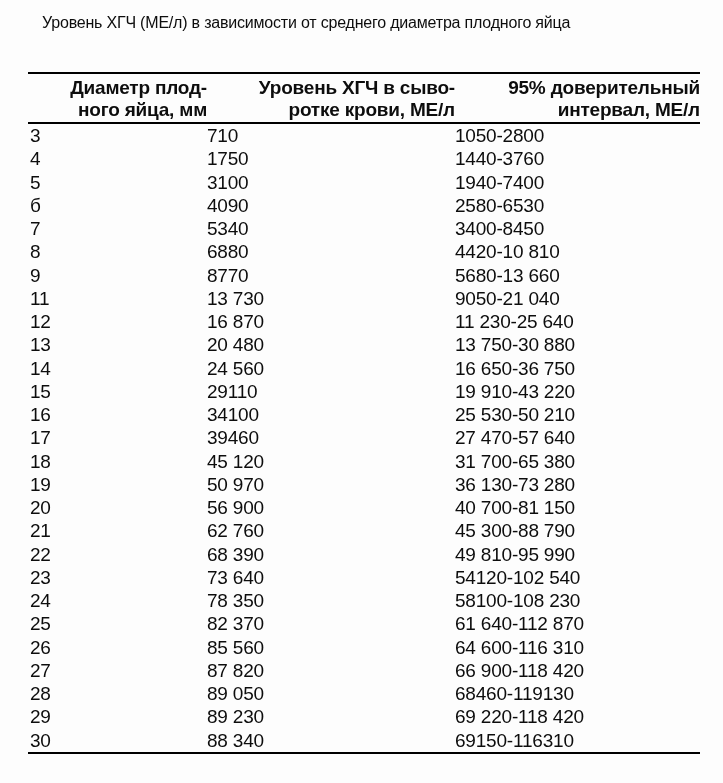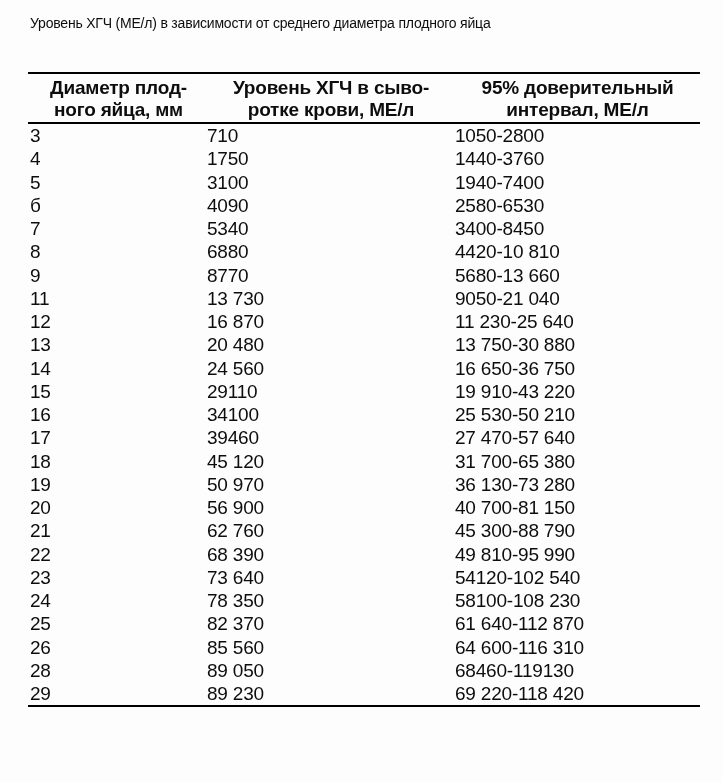--- a/index.html
+++ b/index.html
@@ -6,41 +6,41 @@
   html, body {
     width: 723px;
     height: 783px;
     background: #fdfdfd;
     font-family: "Liberation Sans", "DejaVu Sans", sans-serif;
     color: #0d0d0d;
     overflow: hidden;
   }
   .page { padding-top: 12px; }
   .title {
-    margin-left: 30px;
-    font-size: 14px;
+    margin-left: 42px;
+    font-size: 16px;
     line-height: 22px;
     letter-spacing: -0.2px;
     margin-bottom: 38px;
     white-space: nowrap;
   }
   table.hcg {
     margin-left: 28px;
     width: 672px;
     border-collapse: collapse;
     border-top: 2px solid #000;
     border-bottom: 2px solid #000;
     table-layout: fixed;
   }
   col.c1 { width: 179px; }
   col.c2 { width: 248px; }
   col.c3 { width: 245px; }
   thead th {
     border-bottom: 2px solid #000;
-    text-align: center;
+    text-align: right;
     vertical-align: top;
     font-weight: bold;
     font-size: 19px;
     line-height: 21.5px;
     letter-spacing: -0.2px;
     padding: 3px 0 2px 0;
     white-space: pre-line;
   }
   thead th:first-child, tbody td:first-child { padding-left: 2px; }
   tbody td {
@@ -208,28 +208,38 @@
     <td>82 370</td>
     <td>61 640-112 870</td>
   </tr>
 
   <tr>
     <td>26</td>
     <td>85 560</td>
     <td>64 600-116 310</td>
   </tr>
 
+  <tr>
+    <td>27</td>
+    <td>87 820</td>
+    <td>66 900-118 420</td>
+  </tr>
 
   <tr>
     <td>28</td>
     <td>89 050</td>
     <td>68460-119130</td>
   </tr>
 
   <tr>
     <td>29</td>
     <td>89 230</td>
     <td>69 220-118 420</td>
   </tr>
 
+  <tr>
+    <td>30</td>
+    <td>88 340</td>
+    <td>69150-116310</td>
+  </tr>
 </tbody>
   </table>
 </div>
 
 </body></html>

